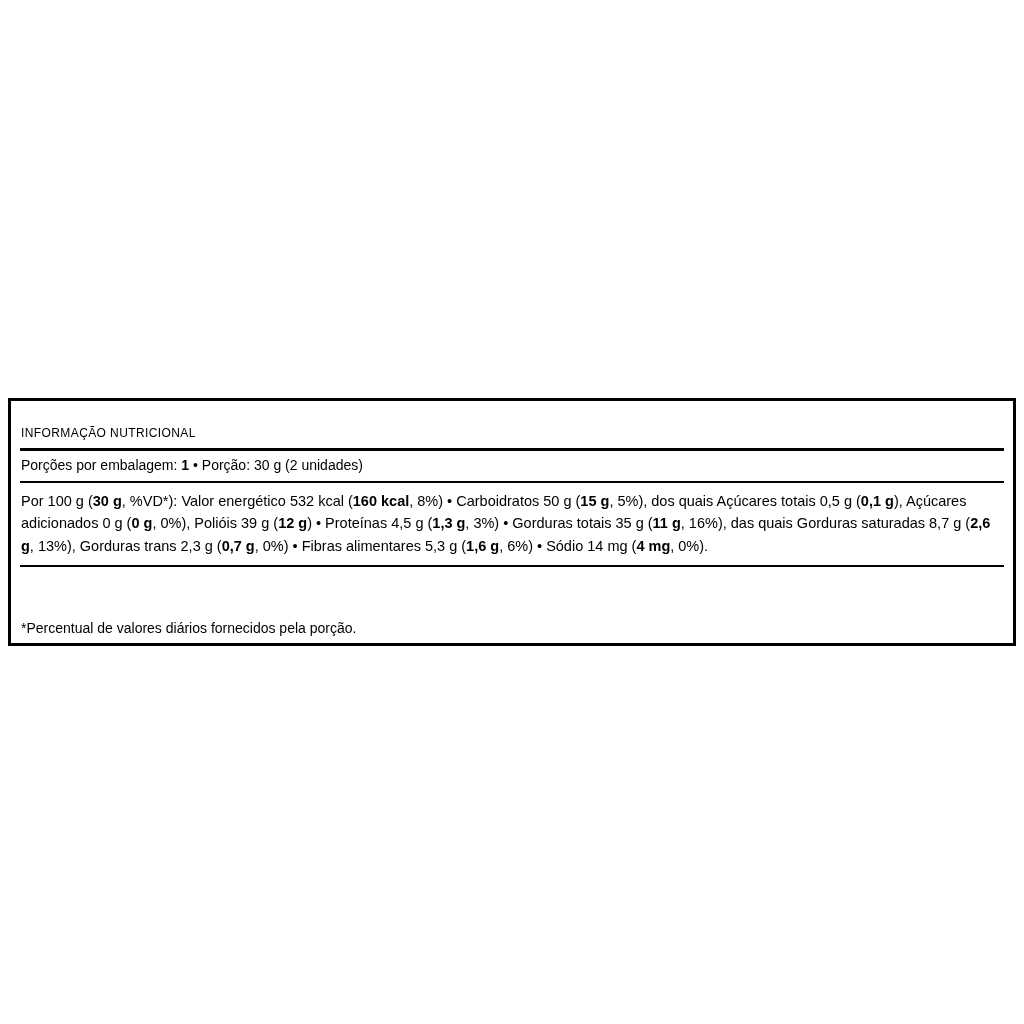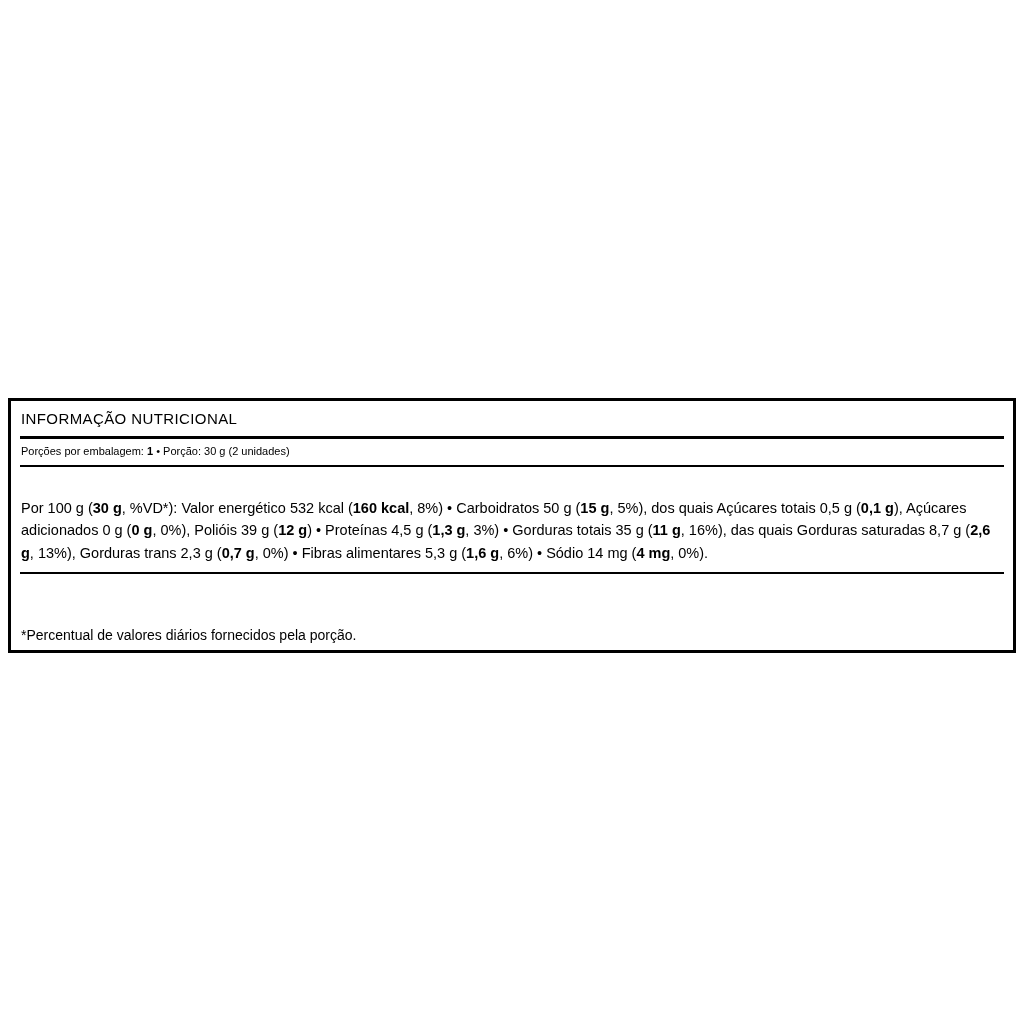--- a/index.html
+++ b/index.html
@@ -21,49 +21,48 @@
     left: 8px;
     top: 398px;
     width: 1008px;
     box-sizing: border-box;
     border: 3px solid #000000;
     background: #ffffff;
     padding: 0;
   }
 
   .panel-title {
-    font-size: 15px;
+    font-size: 12px;
     letter-spacing: 0.4px;
-    padding: 10px 10px 8px 10px;
+    padding: 26px 10px 8px 10px;
     line-height: 1.1;
   }
 
   .rule-thick {
     height: 3px;
     background: #000000;
     margin: 0 9px;
   }
   .rule-thin {
     height: 2px;
     background: #000000;
     margin: 0 9px;
   }
 
   .servings-row {
-    font-size: 11px;
+    font-size: 14px;
     padding: 6px 10px 7px 10px;
     line-height: 1.2;
   }
 
   .facts-body {
     font-size: 14.5px;
     line-height: 1.55;
     padding: 7px 10px 8px 10px;
     text-align: left;
-    margin-top: 23px;
   }
 
   .footnote {
     font-size: 14px;
     padding: 5px 10px 6px 10px;
     line-height: 1.2;
     margin-top: 48px;
   }
 
   b { font-weight: bold; }

